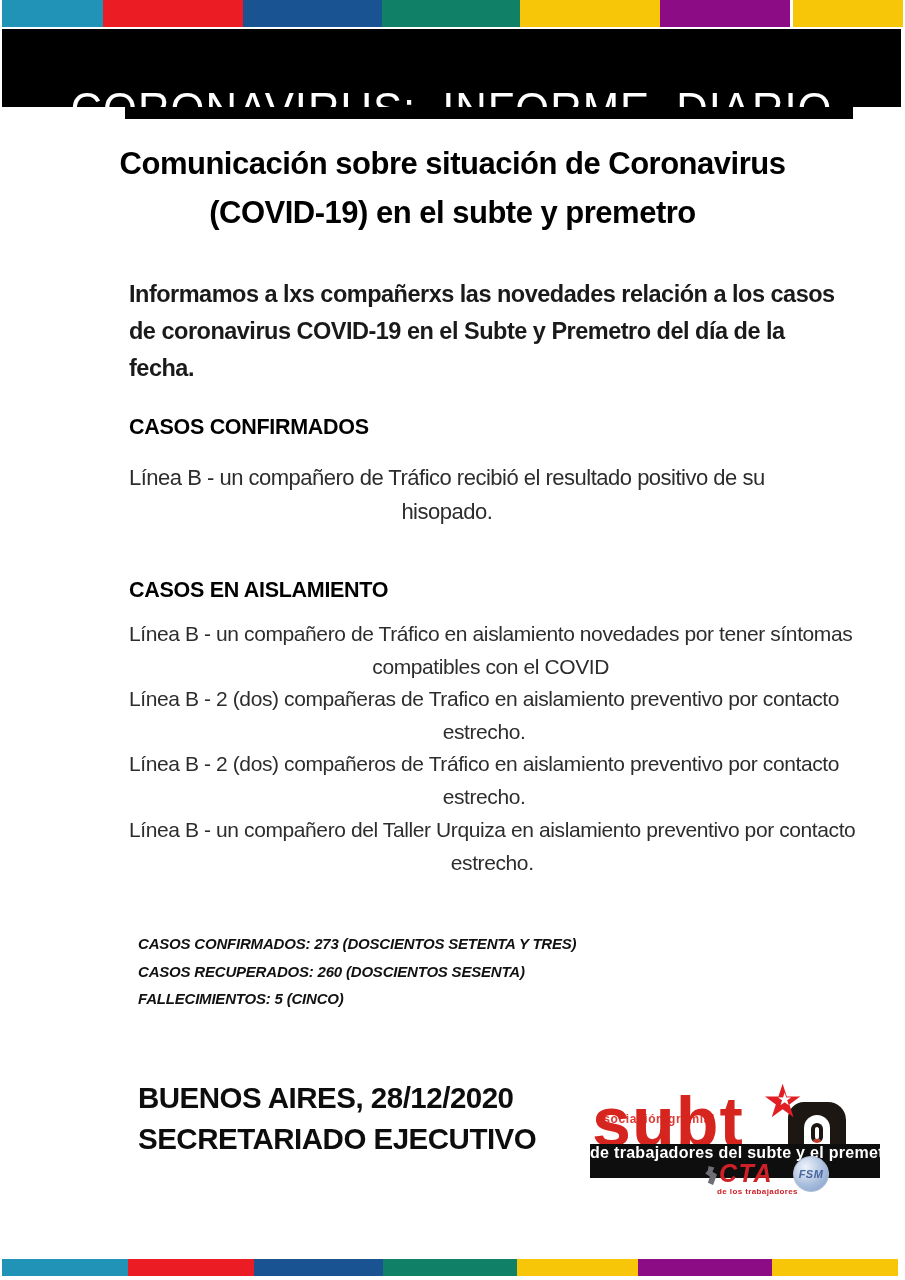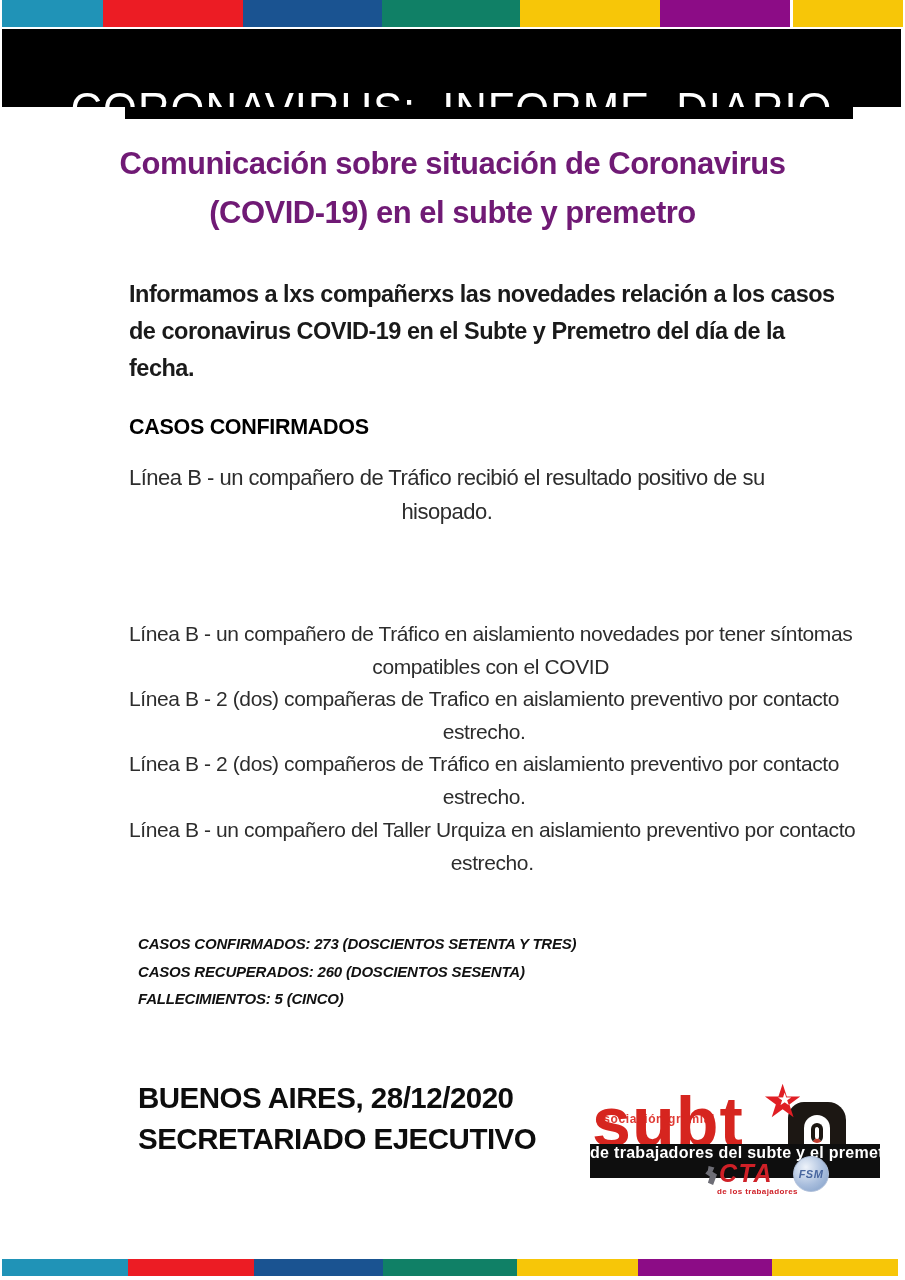--- a/index.html
+++ b/index.html
@@ -23,21 +23,21 @@
   }
   .banner-title {
     position:absolute; left:0; right:0; top:55px; text-align:center;
     color:#ffffff; font-size:47px; line-height:50px; font-weight:400;
     letter-spacing:1px; word-spacing:14px; white-space:nowrap;
     transform:scaleX(0.93);
   }
 
   .subtitle {
     position:absolute; left:0; right:0; top:139px; text-align:center;
-    color:#701a75; font-weight:bold; font-size:31px; line-height:49px;
+    color:#000000; font-weight:bold; font-size:31px; line-height:49px;
     letter-spacing:-0.5px;
   }
 
   .intro {
     position:absolute; left:129px; top:276px; color:#1a1a1a;
     font-weight:bold; font-size:23.5px; line-height:37px; letter-spacing:-0.5px;
     white-space:nowrap;
   }
 
   .sec-heading {
@@ -154,20 +154,21 @@
     <div>fecha.</div>
   </div>
 
   <div class="sec-heading h-confirmados">CASOS CONFIRMADOS</div>
 
   <div class="para para-confirmados">
     <div>Línea B - un compañero de Tráfico recibió el resultado positivo de su</div>
     <div>hisopado.</div>
   </div>
 
+  <div class="sec-heading h-aislamiento">CASOS EN AISLAMIENTO</div>
 
   <div class="para para-aisl para-a1">
     <div>Línea B - un compañero de Tráfico en aislamiento novedades por tener síntomas</div>
     <div>compatibles con el COVID</div>
   </div>
   <div class="para para-aisl para-a2">
     <div>Línea B - 2 (dos) compañeras de Trafico en aislamiento preventivo por contacto</div>
     <div>estrecho.</div>
   </div>
   <div class="para para-aisl para-a3">

